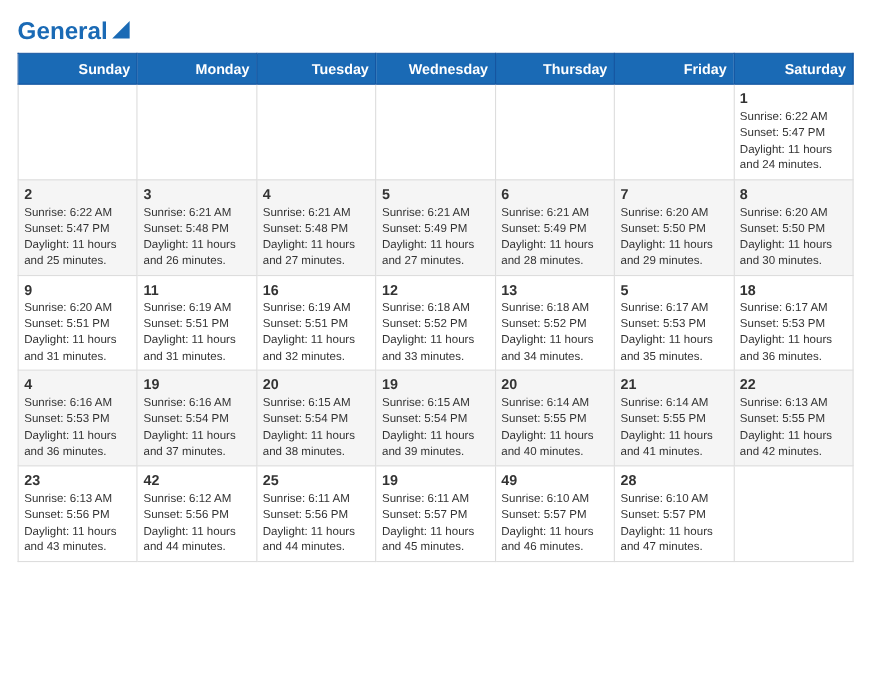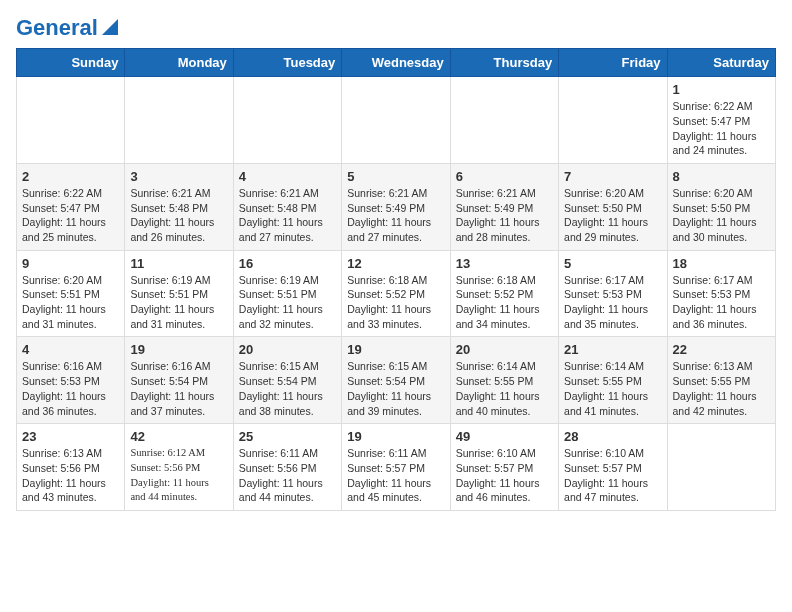--- a/index.html
+++ b/index.html
@@ -280,21 +280,21 @@
       <tr>
         <td>
           <span class="day-num">23</span>
           <div class="day-info" style="white-space: pre-line;">Sunrise: 6:13 AM
 Sunset: 5:56 PM
 Daylight: 11 hours
 and 43 minutes.</div>
         </td>
         <td>
           <span class="day-num">42</span>
-          <div class="day-info" style="white-space: pre-line; font-family: Liberation Serif, serif;">Sunrise: 6:12 AM
+          <div class="day-info" style="white-space: pre-line;">Sunrise: 6:12 AM
 Sunset: 5:56 PM
 Daylight: 11 hours
 and 44 minutes.</div>
         </td>
         <td>
           <span class="day-num">25</span>
           <div class="day-info" style="white-space: pre-line;">Sunrise: 6:11 AM
 Sunset: 5:56 PM
 Daylight: 11 hours
 and 44 minutes.</div>

